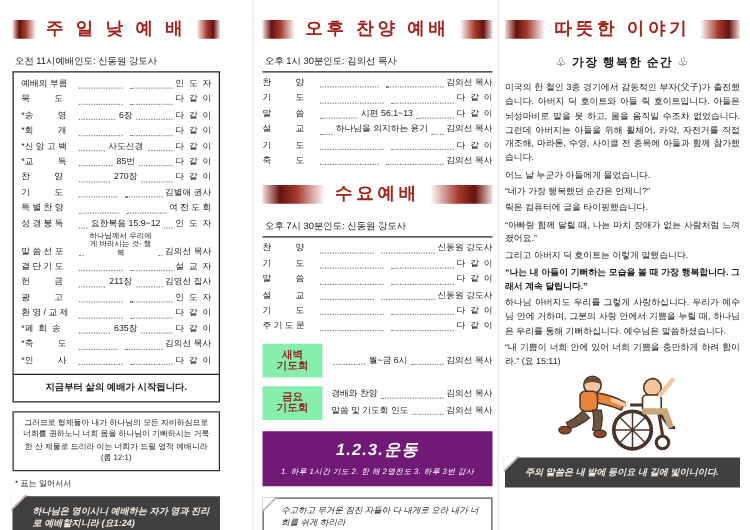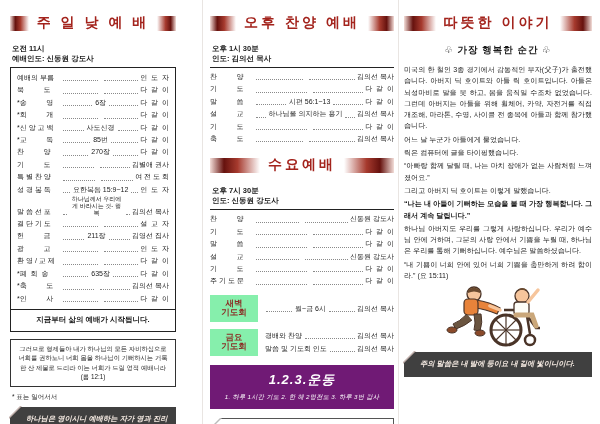--- a/index.html
+++ b/index.html
@@ -11,21 +11,21 @@
   .col2{left:210px;width:184px;}
   .col3{left:404px;width:188px;}
 
   
   .hdr{display:flex;align-items:center;height:22px;margin-bottom:10px;}
   .hdr .strip{flex:1;height:15px;}
   .hdr .strip.l{background:linear-gradient(90deg,#f3ded9 0%,#66120e 28%,#a63a2e 55%,#ffffff 100%);}
   .hdr .strip.r{background:linear-gradient(270deg,#f3ded9 0%,#66120e 28%,#a63a2e 55%,#ffffff 100%);}
   .hdr .ttl{margin:0 8px;font-size:14px;font-weight:bold;letter-spacing:3px;color:#a3231c;white-space:nowrap;}
 
-  .meta{display:flex;justify-content:space-between;font-size:7.5px;font-weight:bold;padding:0 2px 3px;flex-direction:column;}
+  .meta{display:flex;justify-content:flex-start;font-size:7.5px;font-weight:normal;padding:0 2px 3px;}
   .meta.lined{border-bottom:1px solid #222;margin-bottom:3px;}
 
   .svc-row{display:flex;align-items:flex-end;font-size:7px;line-height:12.4px;}
   .svc-row span{white-space:pre;}
   .lbl{min-width:44px;}
   .nm{text-align:right;}
   .val{padding:0 1px;}
   .val.wrap{white-space:normal;width:72px;font-size:6px;line-height:7px;text-align:center;padding-bottom:1px;}
   .dots{flex:1 1 auto;min-width:4px;border-bottom:1px dotted #8a8a8a;margin:0 2px 3px;}
 
@@ -367,20 +367,21 @@
   <div class="col col3">
     <div class="hdr">
       <div class="strip l"></div>
       <div class="ttl">따뜻한 이야기</div>
       <div class="strip r"></div>
     </div>
     <div class="story-head">♧ 가장 행복한 순간 ♧</div>
     <div class="story">
       <p>미국의 한 철인 3종 경기에서 감동적인 부자(父子)가 출전했습니다. 아버지 딕 호이트와 아들 릭 호이트입니다. 아들은 뇌성마비로 말을 못 하고, 몸을 움직일 수조차 없었습니다. 그런데 아버지는 아들을 위해 휠체어, 카약, 자전거를 직접 개조해, 마라톤, 수영, 사이클 전 종목에 아들과 함께 참가했습니다.</p>
       <p>어느 날 누군가 아들에게 물었습니다.</p>
+      <p>“네가 가장 행복했던 순간은 언제니?”</p>
       <p>릭은 컴퓨터에 글을 타이핑했습니다.</p>
       <p>“아빠랑 함께 달릴 때, 나는 마치 장애가 없는 사람처럼 느껴졌어요.”</p>
       <p>그리고 아버지 딕 호이트는 이렇게 말했습니다.</p>
       <p class="b">“나는 내 아들이 기뻐하는 모습을 볼 때 가장 행복합니다. 그래서 계속 달립니다.”</p>
       <p>하나님 아버지도 우리를 그렇게 사랑하십니다. 우리가 예수님 안에 거하며, 그분의 사랑 안에서 기쁨을 누릴 때, 하나님은 우리를 통해 기뻐하십니다. 예수님은 말씀하셨습니다.</p>
       <p>“내 기쁨이 너희 안에 있어 너희 기쁨을 충만하게 하려 함이라.” (요 15:11)</p>
     </div>
 
     <svg class="illus" width="128" height="64" viewBox="0 0 128 64">
 

